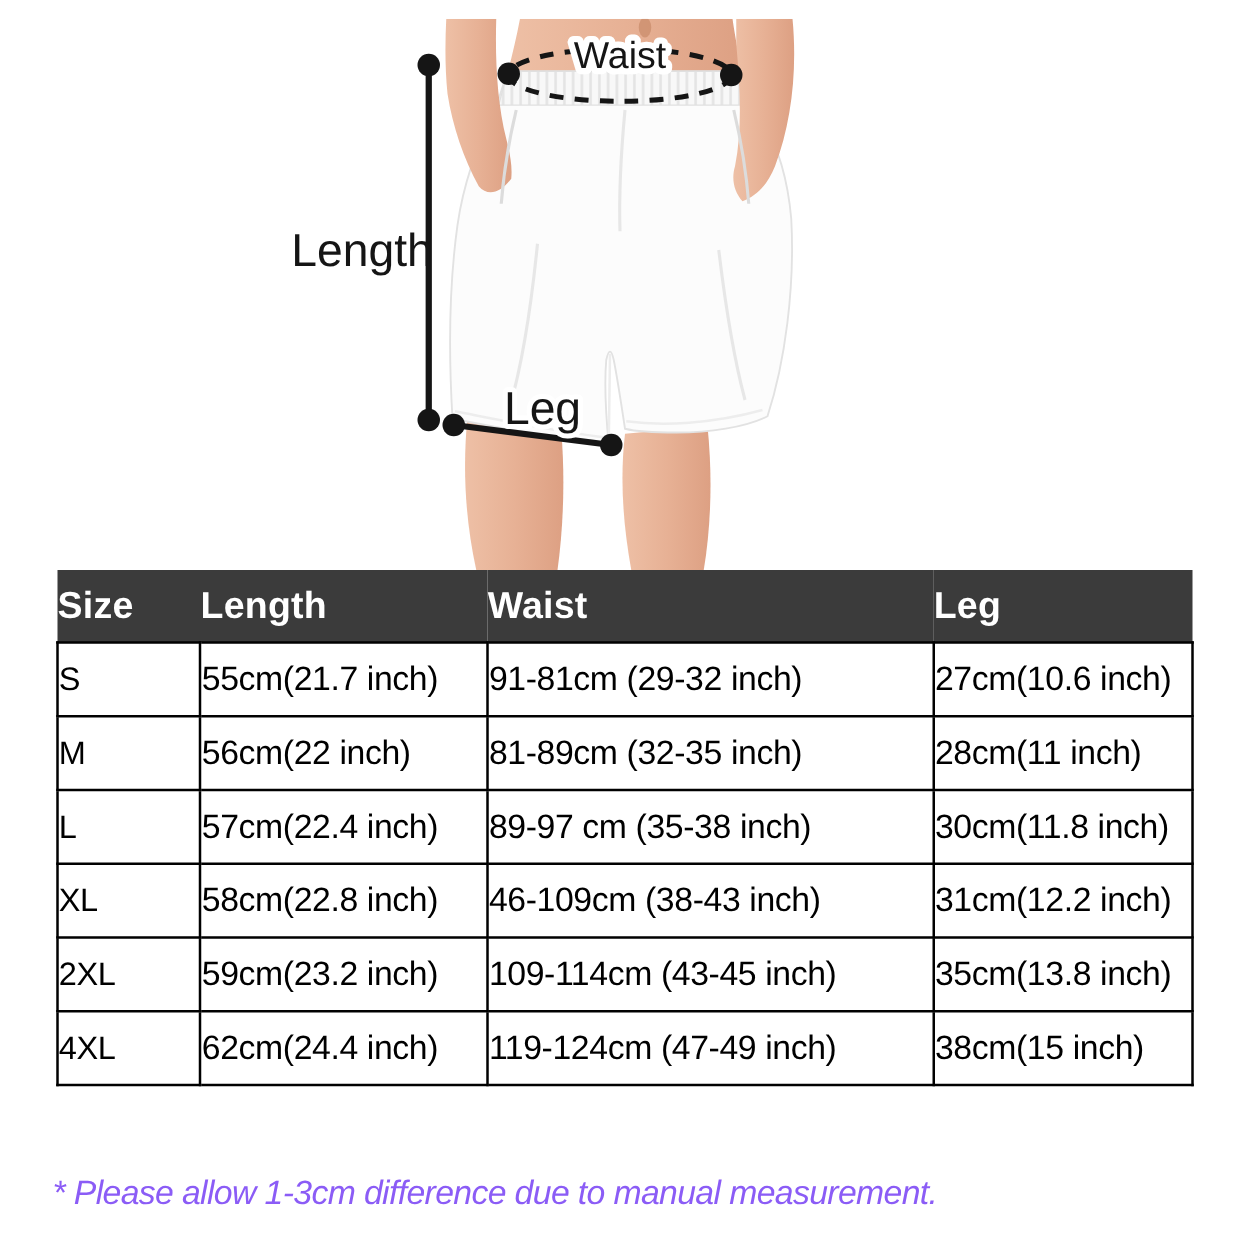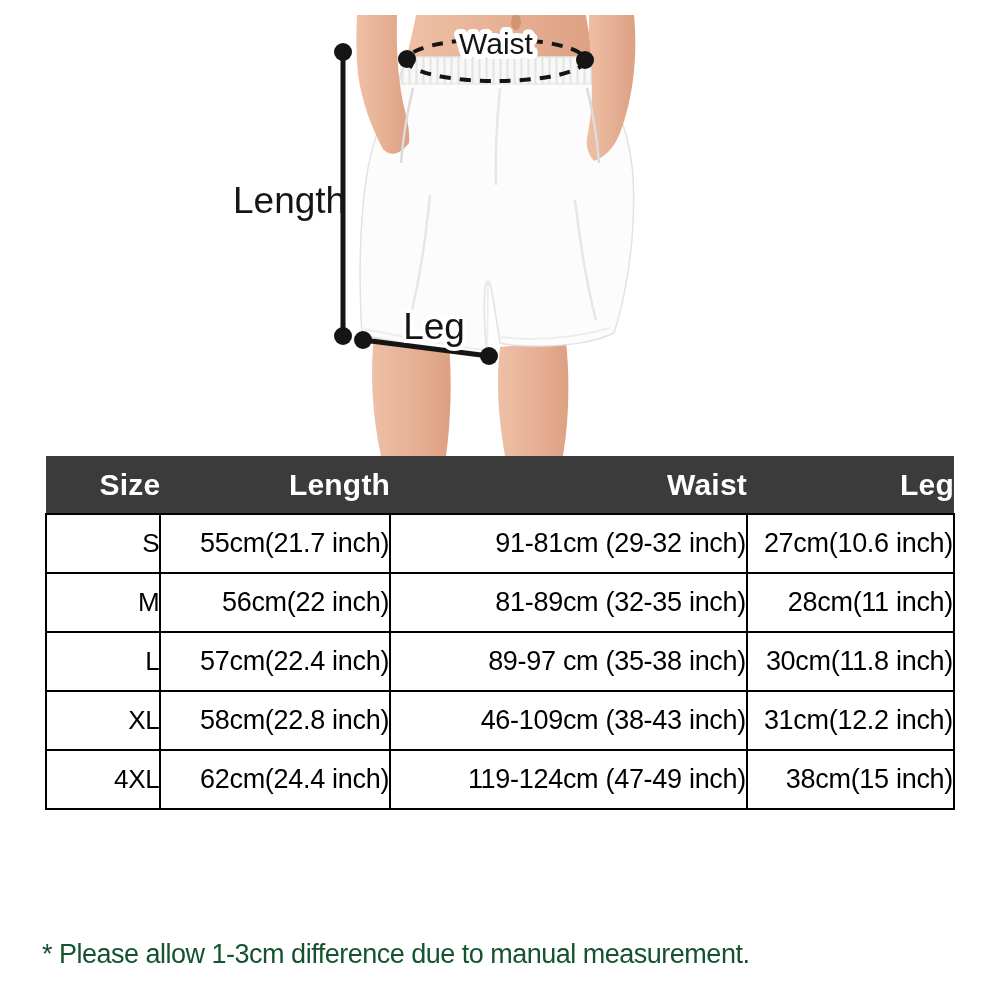--- a/index.html
+++ b/index.html
@@ -5,26 +5,26 @@
   html,body{margin:0;padding:0;background:#ffffff;}
   body{width:1000px;height:1000px;font-family:"Liberation Sans",sans-serif;-webkit-font-smoothing:antialiased;}
   .canvas{position:relative;width:1000px;height:1000px;background:#ffffff;overflow:hidden;margin-top:15px;}
   .figure-area{position:absolute;top:0;left:0;width:1000px;height:441px;}
   .figure-area svg{display:block;}
 
   .ann-label{font-family:"Liberation Sans",sans-serif;fill:#151515;}
   .halo{paint-order:stroke;stroke:#ffffff;stroke-linejoin:round;}
   .ann-stroke{stroke:#151515;}
 
-  .size-table{position:absolute;left:45px;top:441px;width:910px;border-collapse:collapse;table-layout:fixed;text-align:right;border-radius:17px;}
+  .size-table{position:absolute;left:45px;top:441px;width:910px;border-collapse:collapse;table-layout:fixed;text-align:left;border-radius:17px;}
   .size-table th{background:#3b3b3b;color:#ffffff;height:57px;font-size:30px;font-weight:700;border:0;padding:0;letter-spacing:0.2px;}
   .size-table td{height:57px;border:2px solid #000000;background:#ffffff;color:#000000;font-size:27px;padding:0;letter-spacing:-0.3px;white-space:nowrap;}
   .size-table td.size-col{font-size:26px;}
 
-  .note{position:absolute;left:42px;top:924px;font-size:27px;color:#14532d;letter-spacing:-0.5px;white-space:nowrap;}
+  .note{position:absolute;left:42px;top:924px;font-size:27px;color:#8b5cf6;letter-spacing:-0.5px;white-space:nowrap;font-style:italic;}
 </style>
 </head>
 <body>
 
 <div class="canvas">
 
   <div class="figure-area">
     <svg viewBox="0 0 1000 441" width="1000" height="441">
       <defs>
         <linearGradient id="skinG" x1="0" y1="0" x2="1" y2="0">
@@ -143,20 +143,26 @@
         <td>89-97 cm (35-38 inch)</td>
         <td>30cm(11.8 inch)</td>
       </tr>
       <tr>
         <td class="size-col">XL</td>
         <td>58cm(22.8 inch)</td>
         <td>46-109cm (38-43 inch)</td>
         <td>31cm(12.2 inch)</td>
       </tr>
       <tr>
+        <td class="size-col">2XL</td>
+        <td>59cm(23.2 inch)</td>
+        <td>109-114cm (43-45 inch)</td>
+        <td>35cm(13.8 inch)</td>
+      </tr>
+      <tr>
         <td class="size-col">4XL</td>
         <td>62cm(24.4 inch)</td>
         <td>119-124cm (47-49 inch)</td>
         <td>38cm(15 inch)</td>
       </tr>
     </tbody>
   </table>
 
   <div class="note">* Please allow 1-3cm difference due to manual measurement.</div>
 </div>

